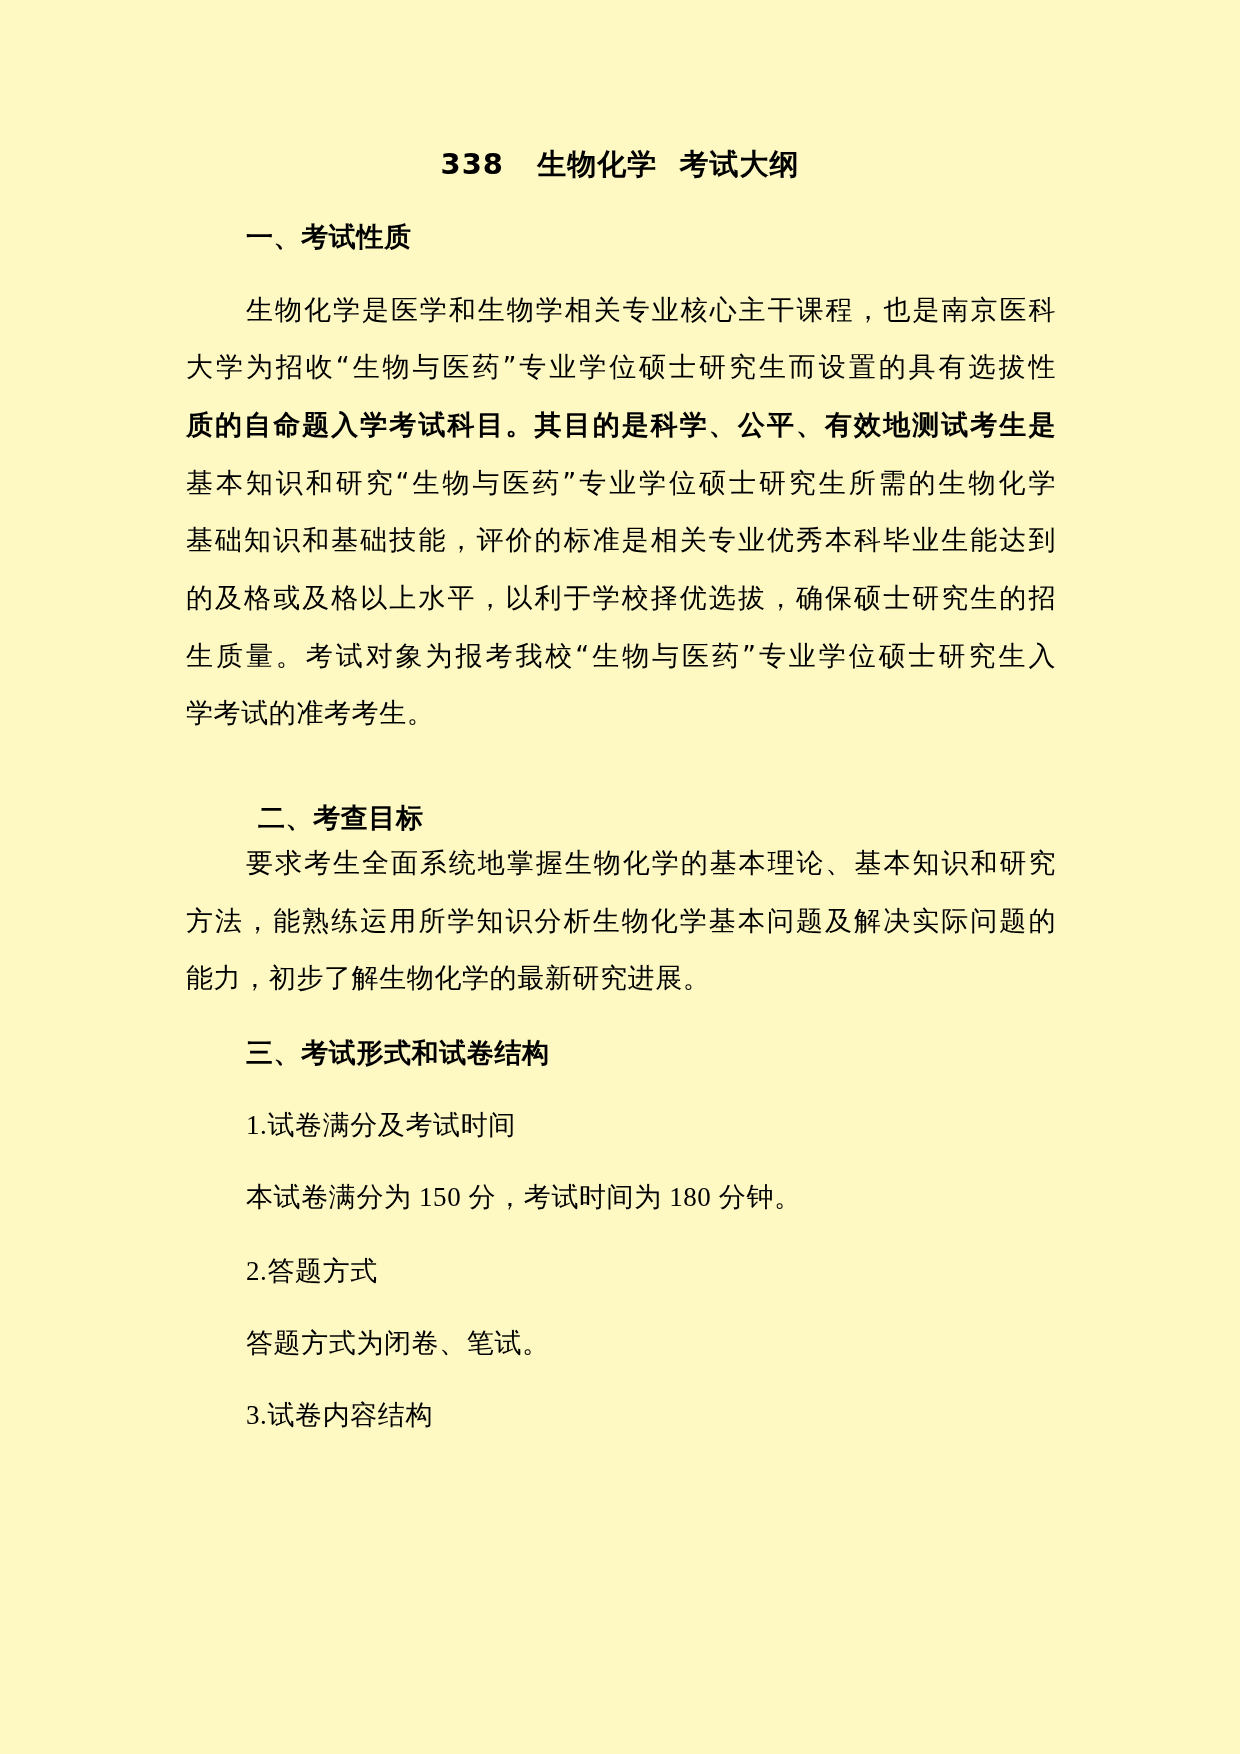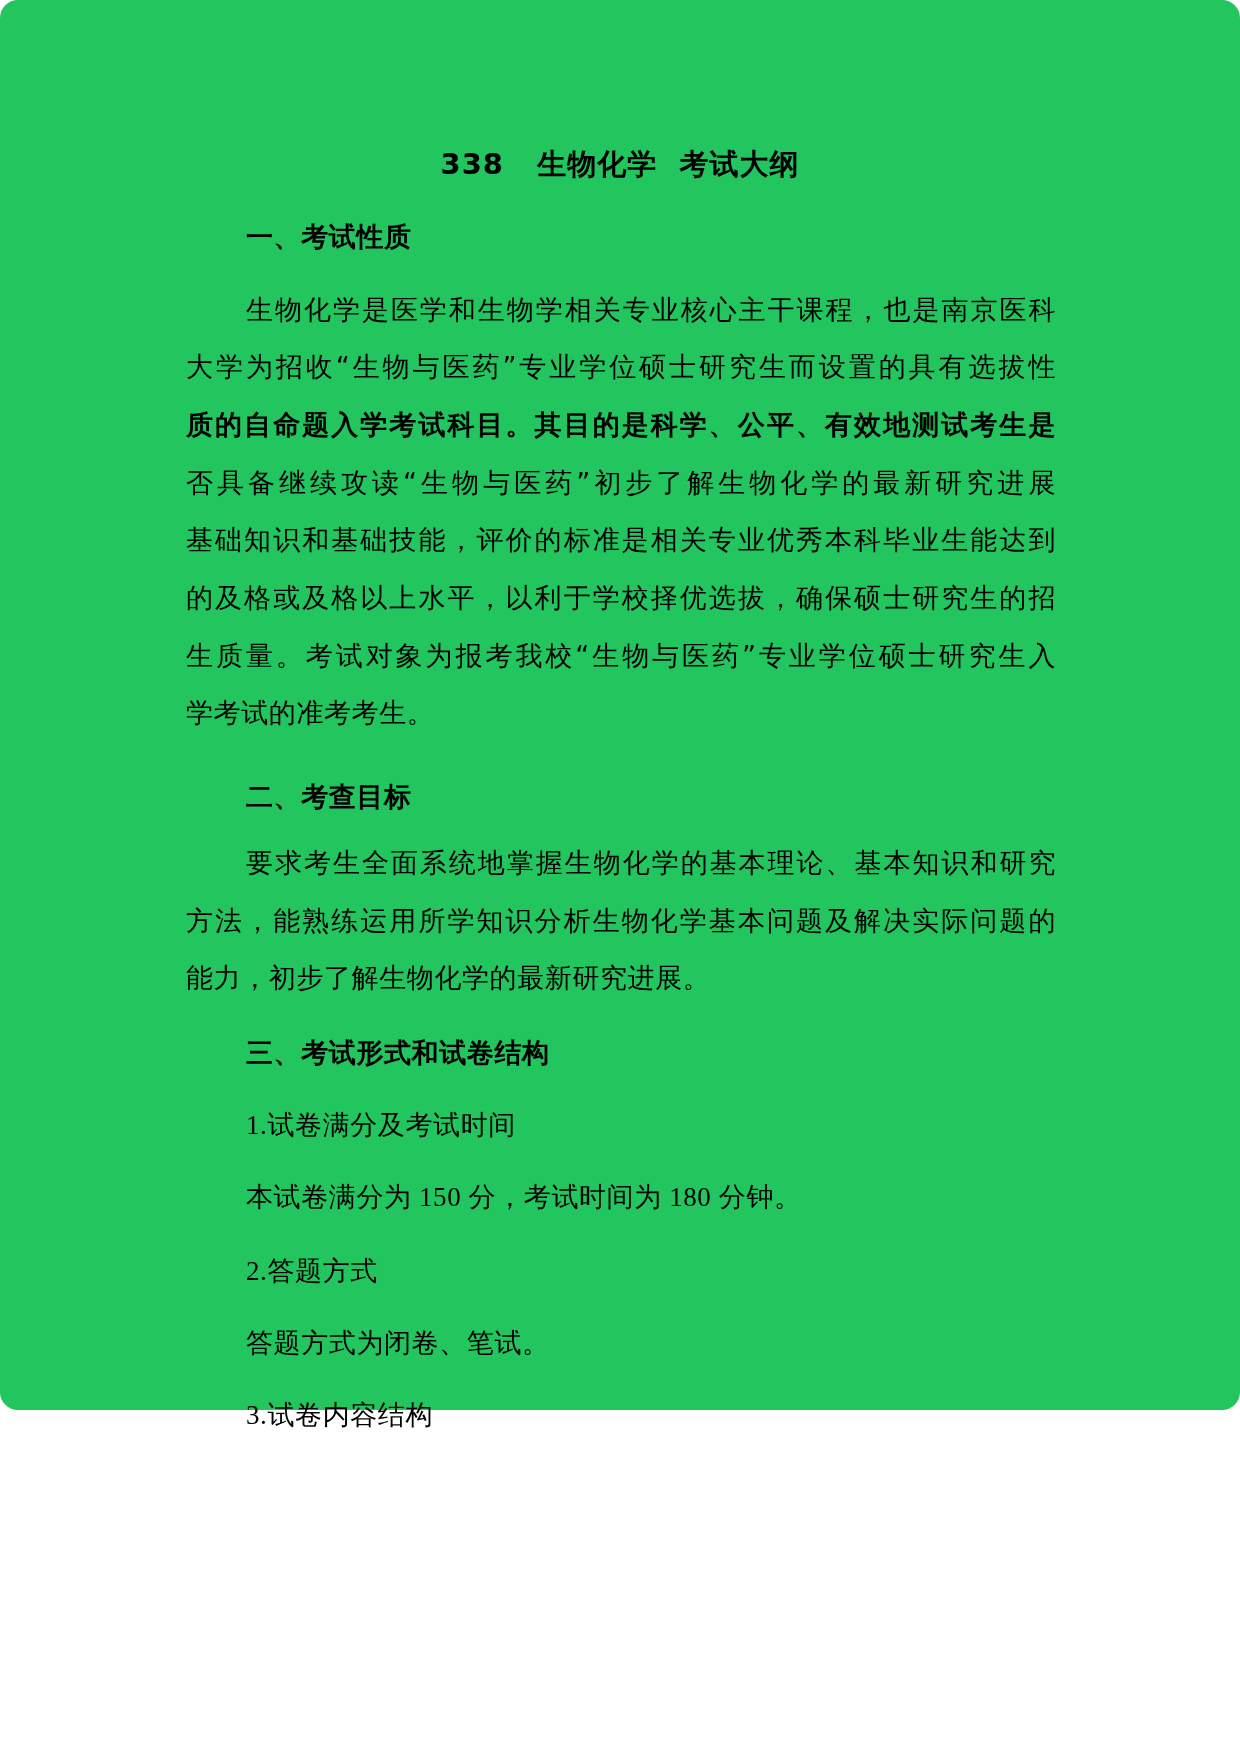--- a/index.html
+++ b/index.html
@@ -12,23 +12,22 @@
       height: 1754px;
       position: relative;
       overflow: hidden;
       color: #000000;
       font-family: "DejaVu Sans", "Liberation Sans", sans-serif;
     }
     .page {
       position: absolute;
       left: 0; top: 0;
       width: 1240px;
-      height: 1410px;
-      background: #22c55e;
-      border-radius: 18px;
+      height: 1754px;
+      background: #fef9c3;
     }
     .line {
       position: absolute;
       left: 186px;
       width: 870px;
       height: 40px;
       line-height: 40px;
       font-size: 27px;
       white-space: nowrap;
       letter-spacing: 0.6px;
@@ -68,27 +67,27 @@
 
 <div class="page">
 
   <div class="title">338   生物化学  考试大纲</div>
 
   <div class="line heading" style="top:217px;">一、考试性质</div>
 
   <div class="line indent justify" style="top:290px;">生物化学是医学和生物学相关专业核心主干课程，也是南京医科</div>
   <div class="line justify" style="top:347px;">大学为招收“生物与医药”专业学位硕士研究生而设置的具有选拔性</div>
   <div class="line justify" style="top:405px;font-weight:bold;">质的自命题入学考试科目。其目的是科学、公平、有效地测试考生是</div>
-  <div class="line justify" style="top:463px;">否具备继续攻读“生物与医药”初步了解生物化学的最新研究进展</div>
+  <div class="line justify" style="top:463px;">基本知识和研究“生物与医药”专业学位硕士研究生所需的生物化学</div>
   <div class="line justify" style="top:520px;">基础知识和基础技能，评价的标准是相关专业优秀本科毕业生能达到</div>
   <div class="line justify" style="top:578px;">的及格或及格以上水平，以利于学校择优选拔，确保硕士研究生的招</div>
   <div class="line justify" style="top:636px;">生质量。考试对象为报考我校“生物与医药”专业学位硕士研究生入</div>
   <div class="line" style="top:693px;">学考试的准考考生。</div>
 
-  <div class="line heading" style="top:777px;">二、考查目标</div>
+  <div class="line heading" style="top:798px;margin-left:12px;">二、考查目标</div>
 
   <div class="line indent justify" style="top:843px;">要求考生全面系统地掌握生物化学的基本理论、基本知识和研究</div>
   <div class="line justify" style="top:901px;">方法，能熟练运用所学知识分析生物化学基本问题及解决实际问题的</div>
   <div class="line" style="top:958px;">能力，初步了解生物化学的最新研究进展。</div>
 
   <div class="line heading" style="top:1033px;">三、考试形式和试卷结构</div>
 
   <div class="line item" style="top:1105px;">1.试卷满分及考试时间</div>
   <div class="line item" style="top:1177px;">本试卷满分为 150 分，考试时间为 180 分钟。</div>
   <div class="line item" style="top:1251px;">2.答题方式</div>

